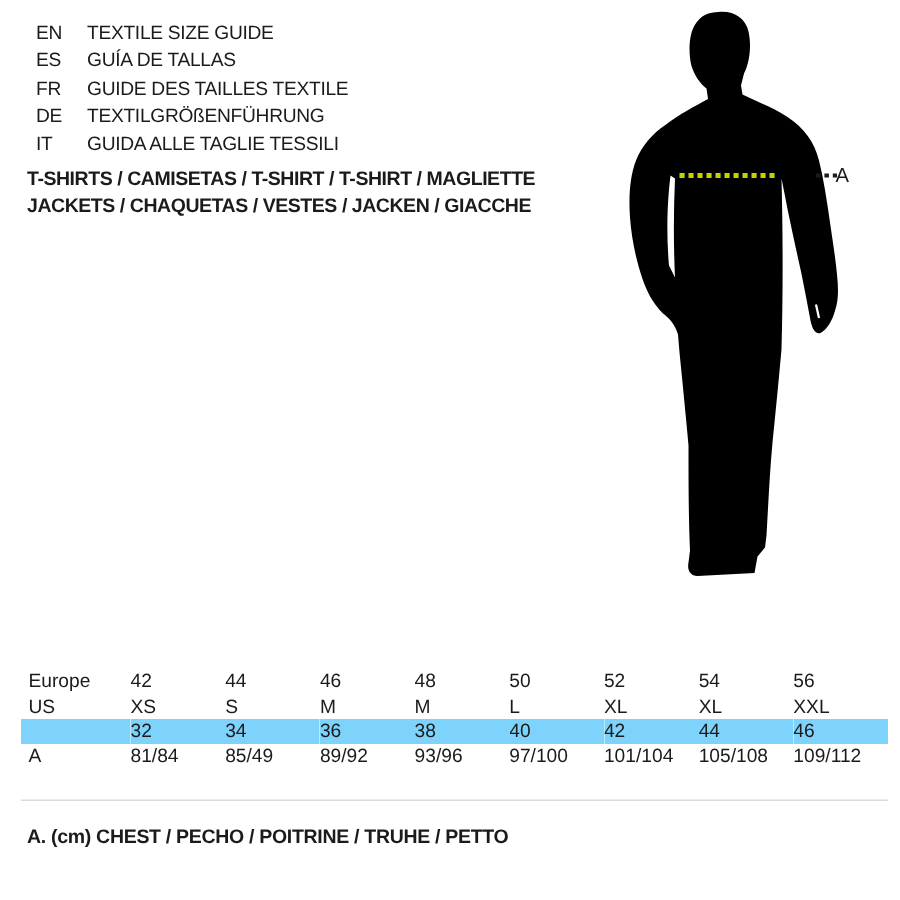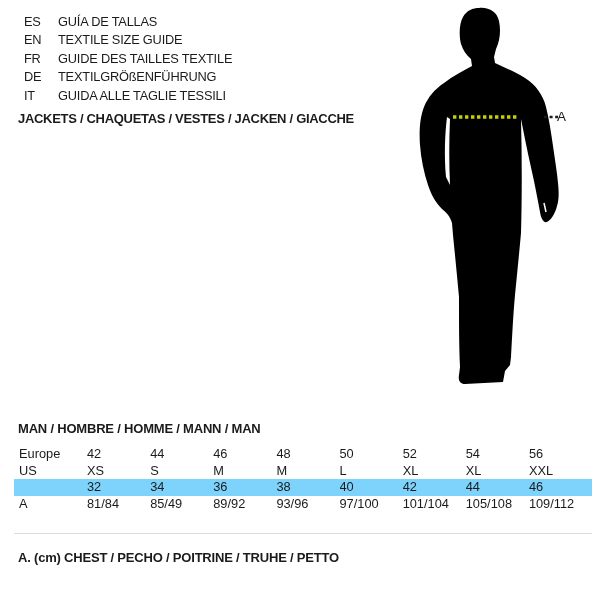--- a/index.html
+++ b/index.html
@@ -29,37 +29,38 @@
   
   .footnote{position:absolute;left:18px;top:550px;font-size:13px;font-weight:700;letter-spacing:-0.2px;white-space:nowrap;}
 </style>
 </head>
 <body>
 
 <div id="stage">
 
   <div class="lang-list">
     <div class="lang-row">
-      <span class="lang-code">ES</span><span>GUÍA DE TALLAS</span>
+      <span class="lang-code">EN</span><span>TEXTILE SIZE GUIDE</span>
     </div>
     <div class="lang-row">
-      <span class="lang-code">EN</span><span>TEXTILE SIZE GUIDE</span>
+      <span class="lang-code">ES</span><span>GUÍA DE TALLAS</span>
     </div>
     <div class="lang-row">
       <span class="lang-code">FR</span><span>GUIDE DES TAILLES TEXTILE</span>
     </div>
     <div class="lang-row">
       <span class="lang-code">DE</span><span>TEXTILGRÖßENFÜHRUNG</span>
     </div>
     <div class="lang-row">
       <span class="lang-code">IT</span><span>GUIDA ALLE TAGLIE TESSILI</span>
     </div>
   </div>
 
   <div class="product-lines">
+    <div class="product-line">T-SHIRTS / CAMISETAS / T-SHIRT / T-SHIRT / MAGLIETTE</div>
     <div class="product-line">JACKETS / CHAQUETAS / VESTES / JACKEN / GIACCHE</div>
   </div>
 
   <div class="figure-wrap">
     <svg width="150" height="385" viewBox="0 0 150 385" xmlns="http://www.w3.org/2000/svg">
       <path d="M64,3 C74,2 82,7 84,16 C86,25 85,36 81,44 L79,52 L80,58
            C90,63 101,67 110,73 C121,80 128,90 131,102
            C134,114 136,127 138,141 C140,155 142,167 143,178
            C144,187 144,195 142,201 C140,209 136,215 132,217
            C128,218 126,213 125,207 C123,196 121,186 119,176
@@ -75,21 +76,20 @@
            C38,71 48,66 57,61 L56,54
            C51,50 48,45 46,39 C44,31 44,19 48,12 C52,5 58,3 64,3 Z" fill="#000000"></path>
       <path fill="#ffffff" d="M35,114 C34,136 34,158 35,180 L31,172 C29,150 30,128 32,112 Z"></path>
       <line x1="129" y1="198" x2="131" y2="207" stroke="#ffffff" stroke-width="1.5"></line>
       <line x1="38" y1="112" x2="103" y2="112" stroke-width="3.4" stroke-dasharray="3.4,2.6" stroke="#c3d200"></line>
       <line x1="129" y1="112" x2="143" y2="112" stroke-width="2.6" stroke-dasharray="3,2.6" stroke="#1b1b1b"></line>
     </svg>
   </div>
   <div class="measure-label">A</div>
 
-  <div class="section-title">MAN / HOMBRE / HOMME / MANN / MAN</div>
 
   <div class="size-table-wrap">
     <table class="size-table">
       <tbody>
           <tr>
         <td class="row-label">Europe</td>
         <td>42</td>
         <td>44</td>
         <td>46</td>
         <td>48</td>

